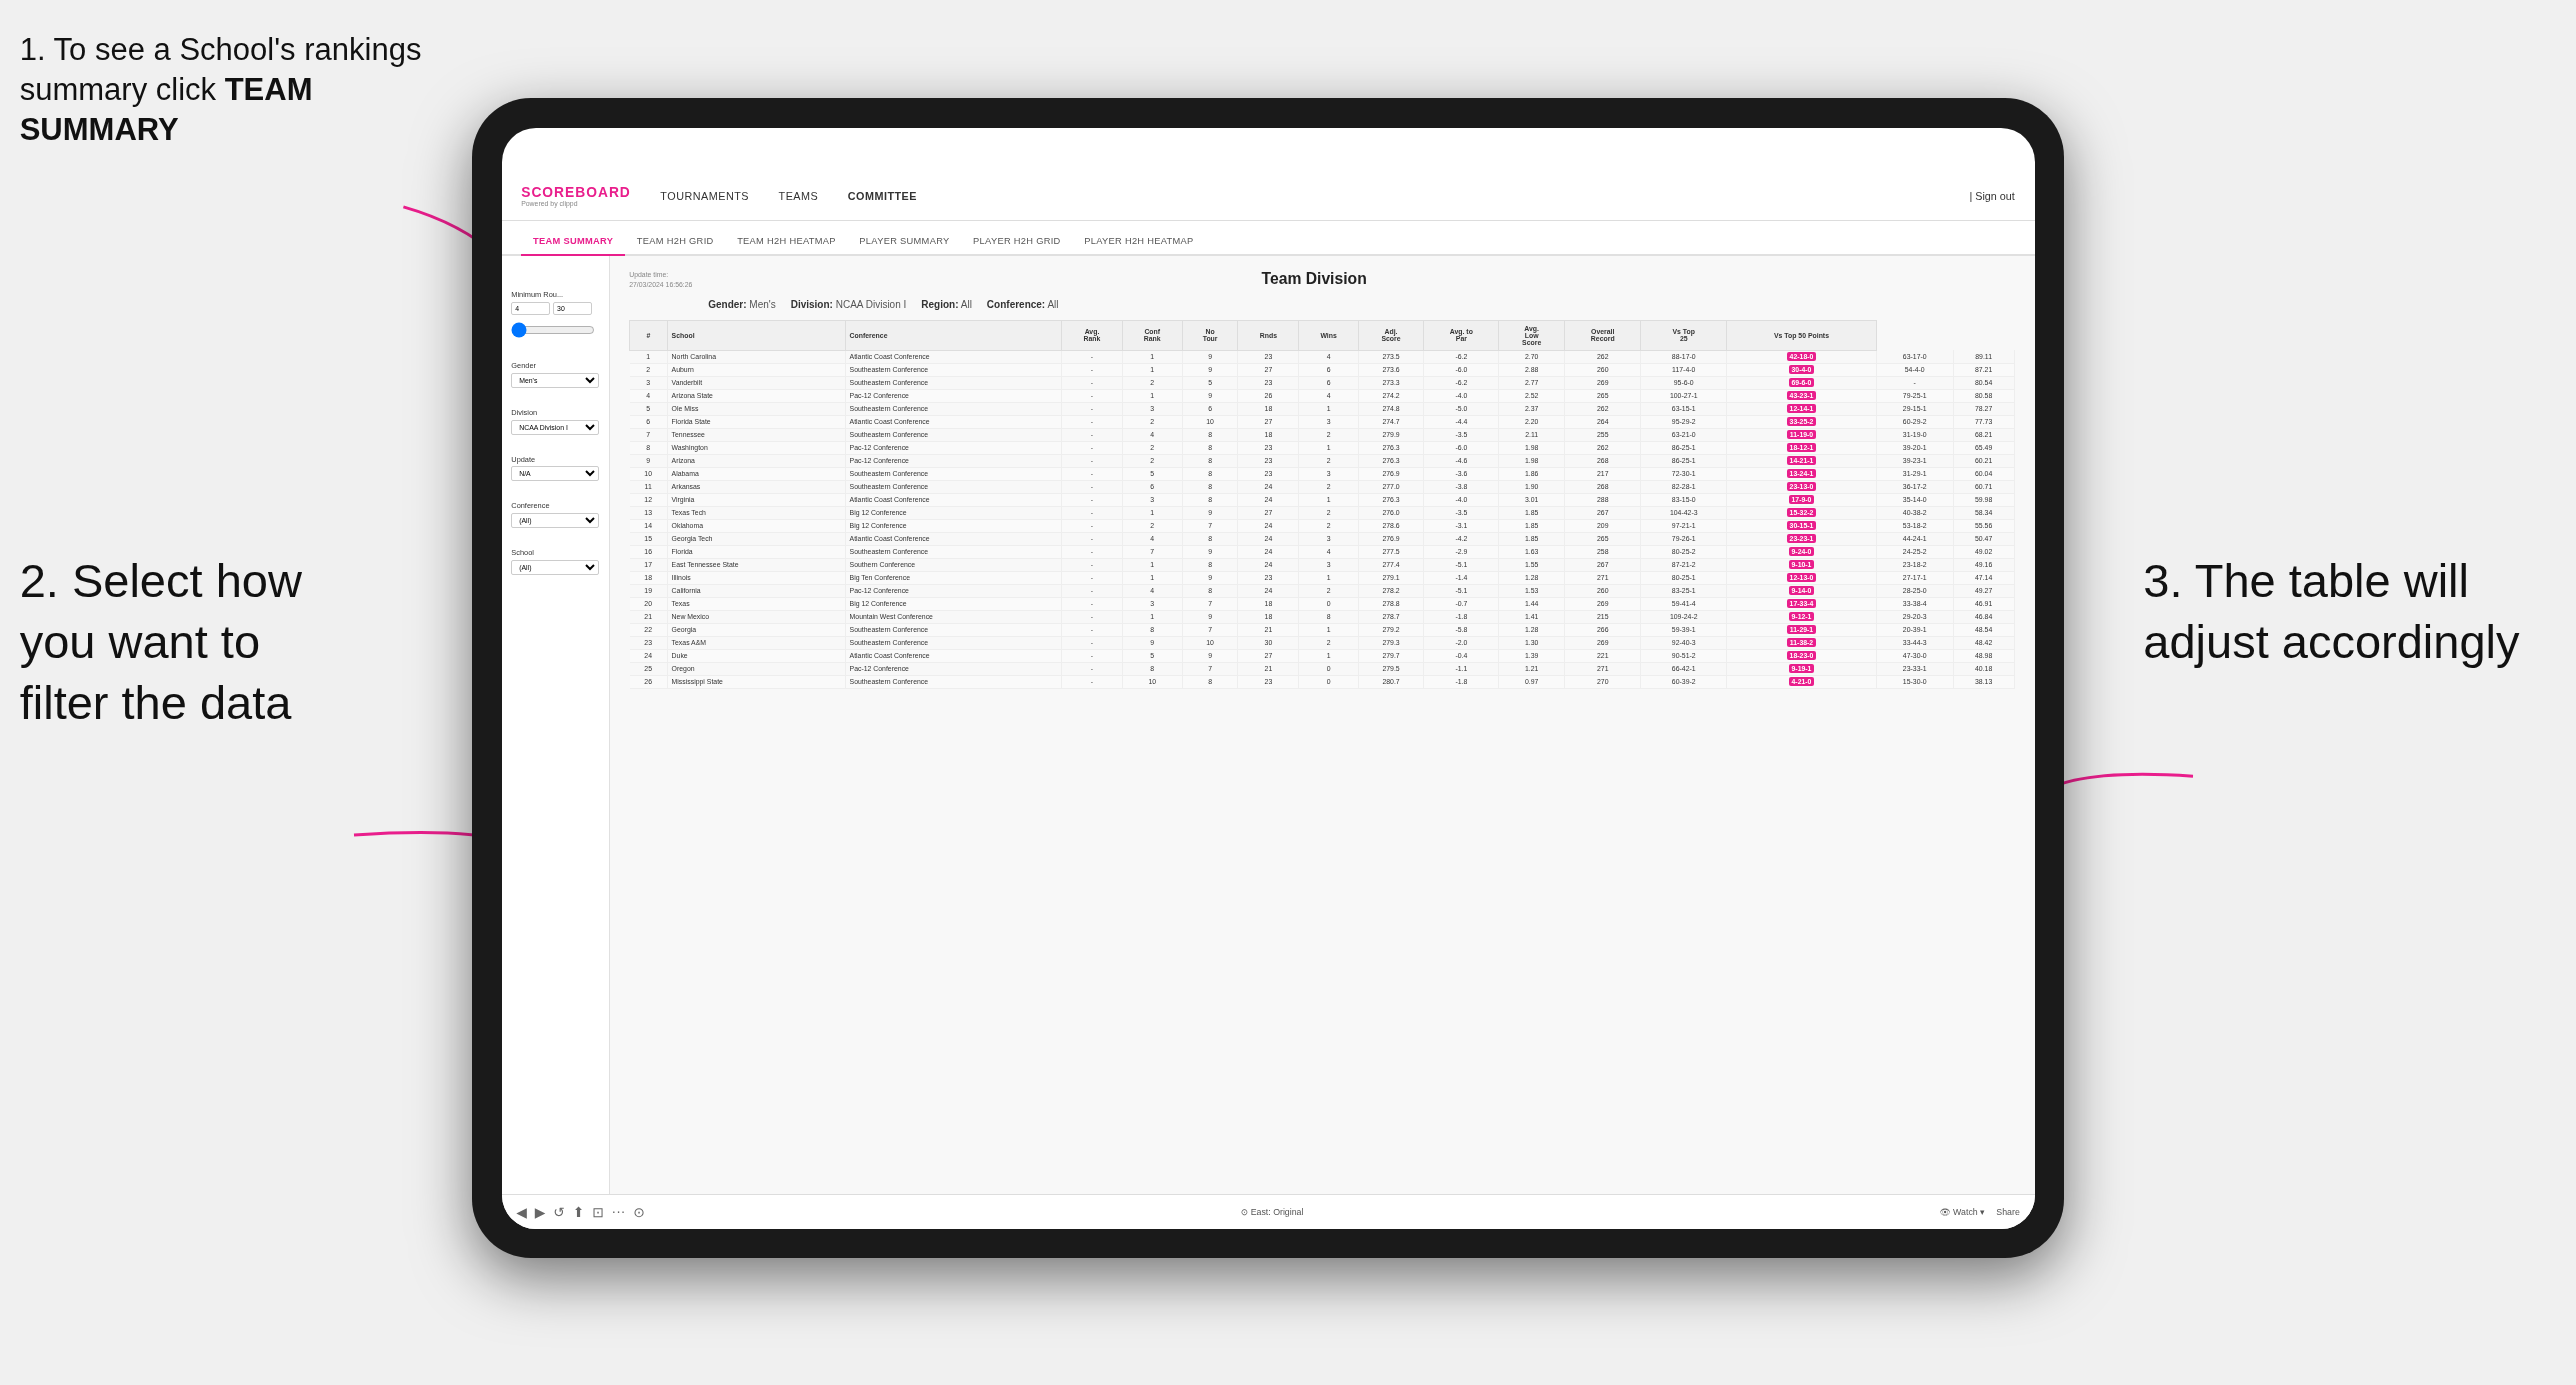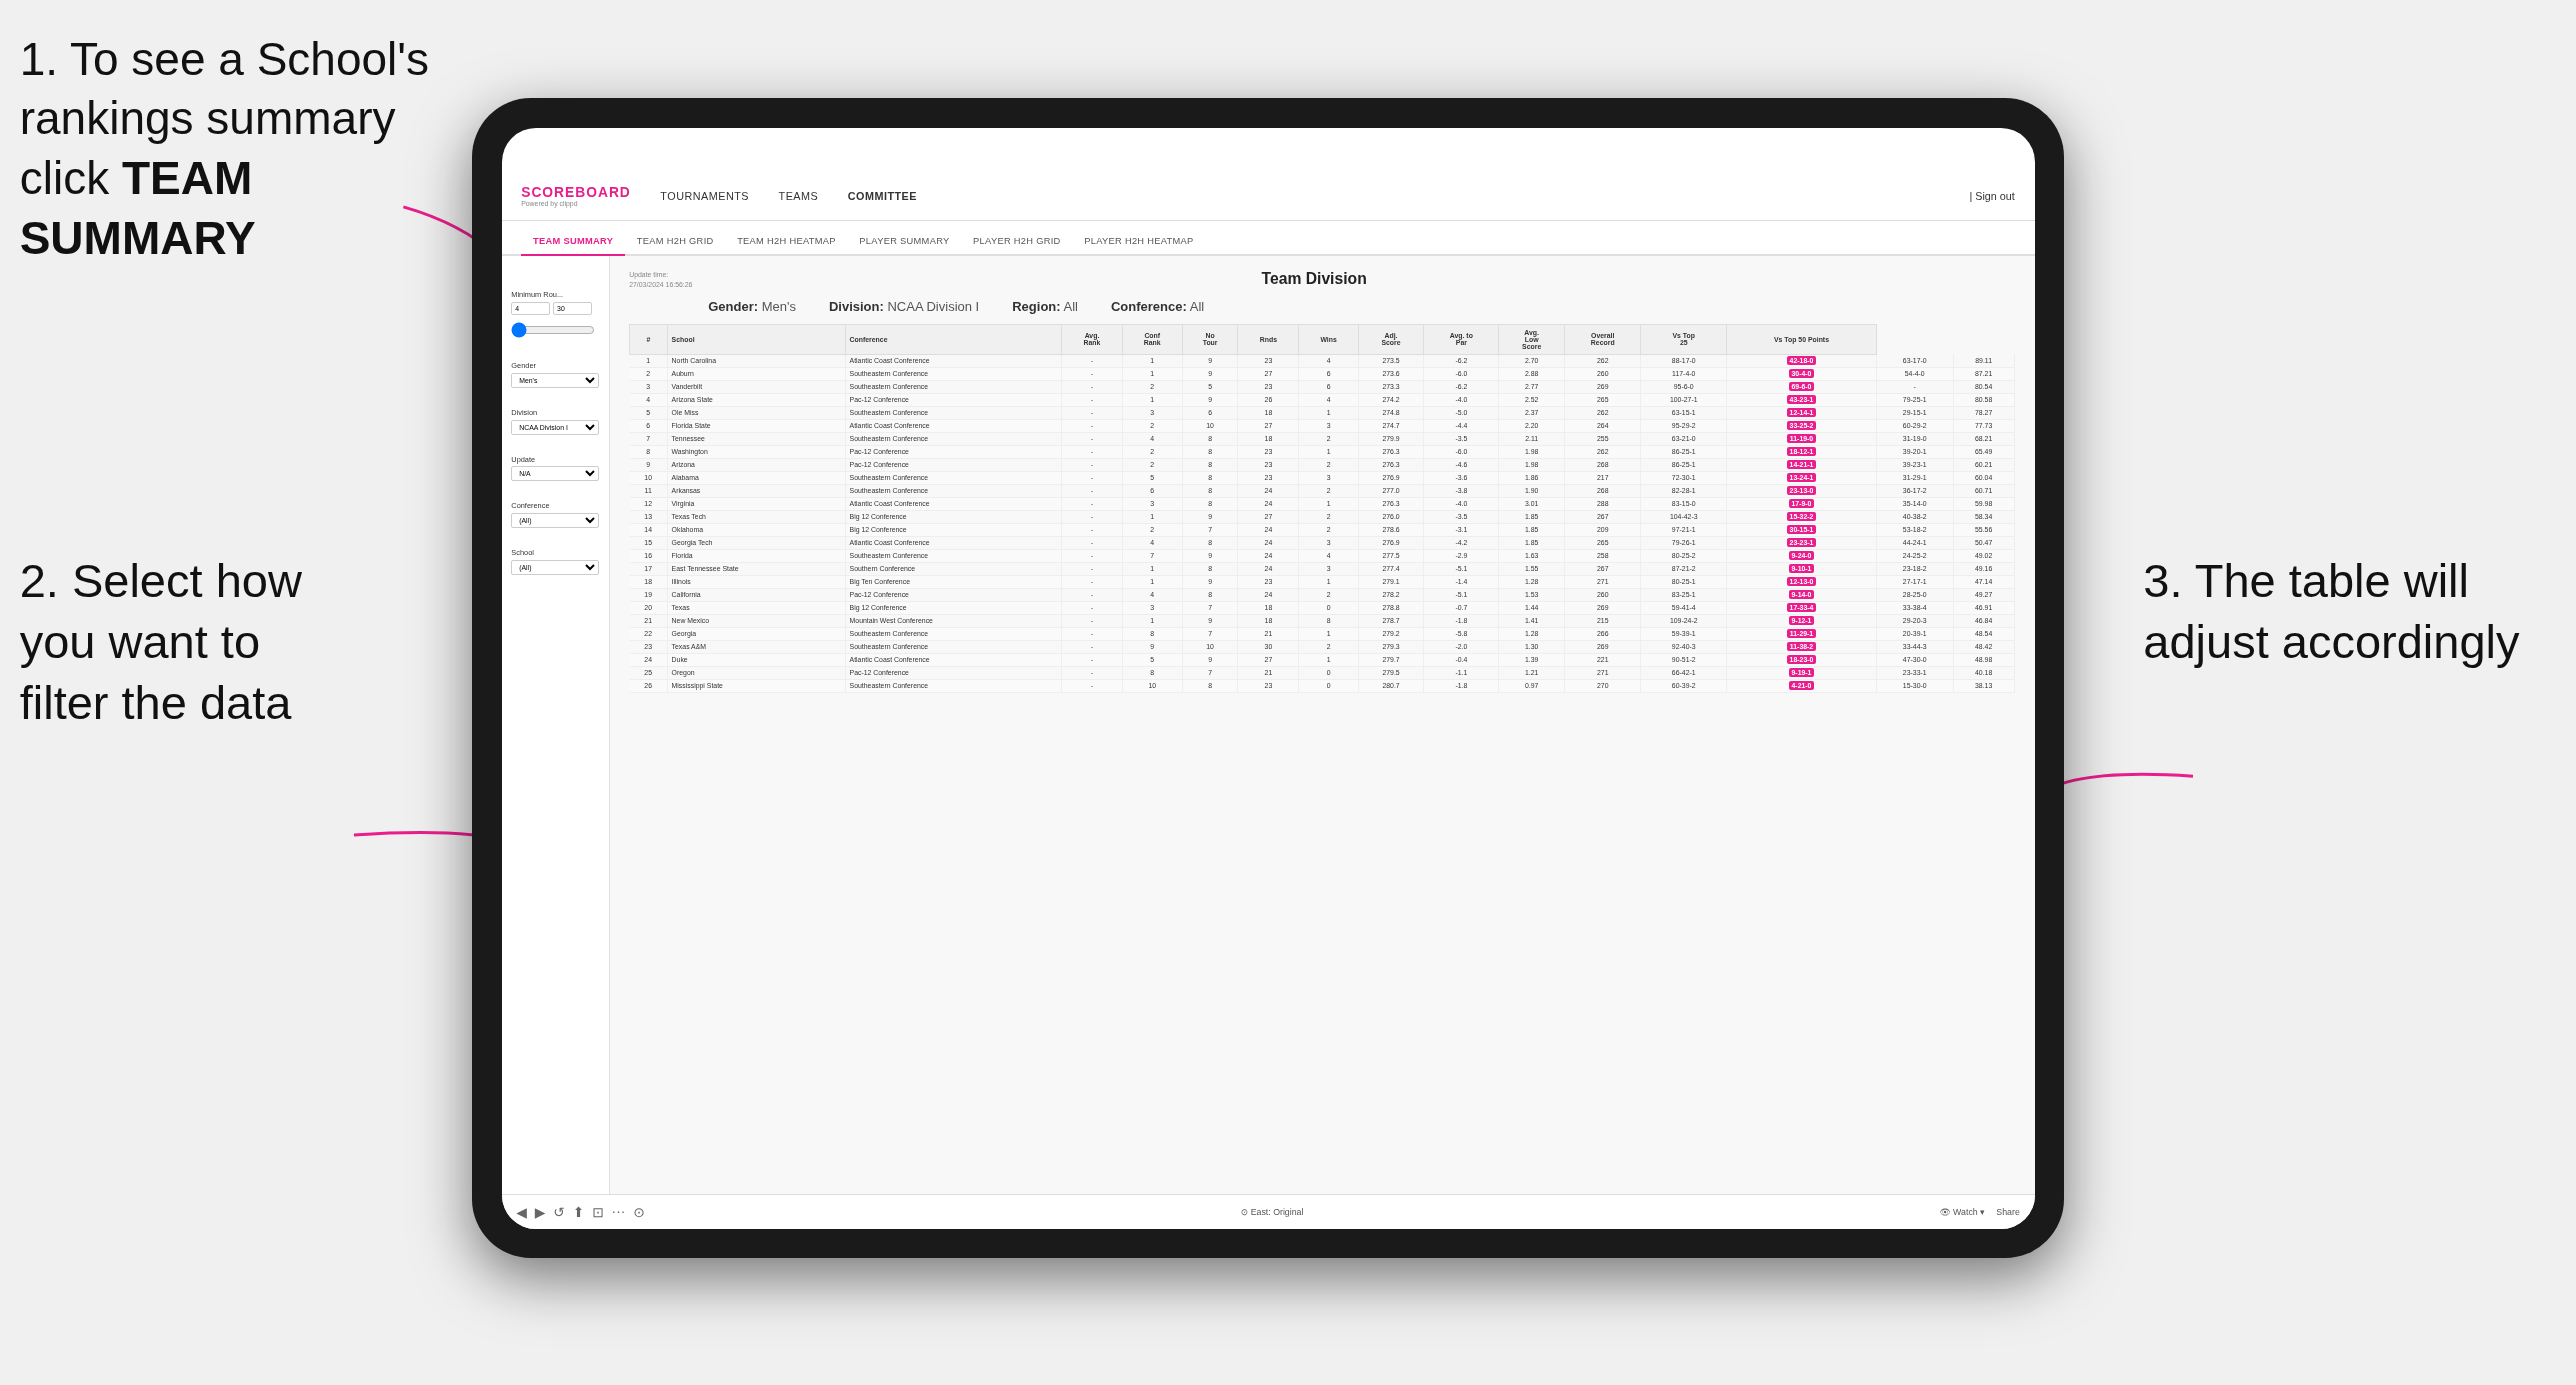--- a/index.html
+++ b/index.html
@@ -10,21 +10,21 @@
       min-height: 1386px;
       position: relative;
       overflow: hidden;
     }
 
     
     .instruction-1 {
       position: absolute;
       top: 29.5px;
       left: 19.7px;
-      font-size: 46px;
+      font-size: 31px;
       line-height: 1.3;
       color: #111;
       width: 423px;
     }
     .instruction-1 strong { font-weight: 900; }
 
     .instruction-2 {
       position: absolute;
       top: 550px;
       left: 19.7px;
@@ -233,22 +233,22 @@
     .table-title {
       font-size: 15.7px;
       font-weight: 700;
       color: #222;
       text-align: center;
       flex: 1;
     }
 
     .filter-pills {
       display: flex;
-      gap: 33px;
-      font-size: 13px;
+      gap: 15px;
+      font-size: 10px;
       color: #555;
       margin-bottom: 9.8px;
       padding-left: 79px;
     }
 
     .filter-pill-label {
       font-weight: 600;
       color: #333;
     }
 

